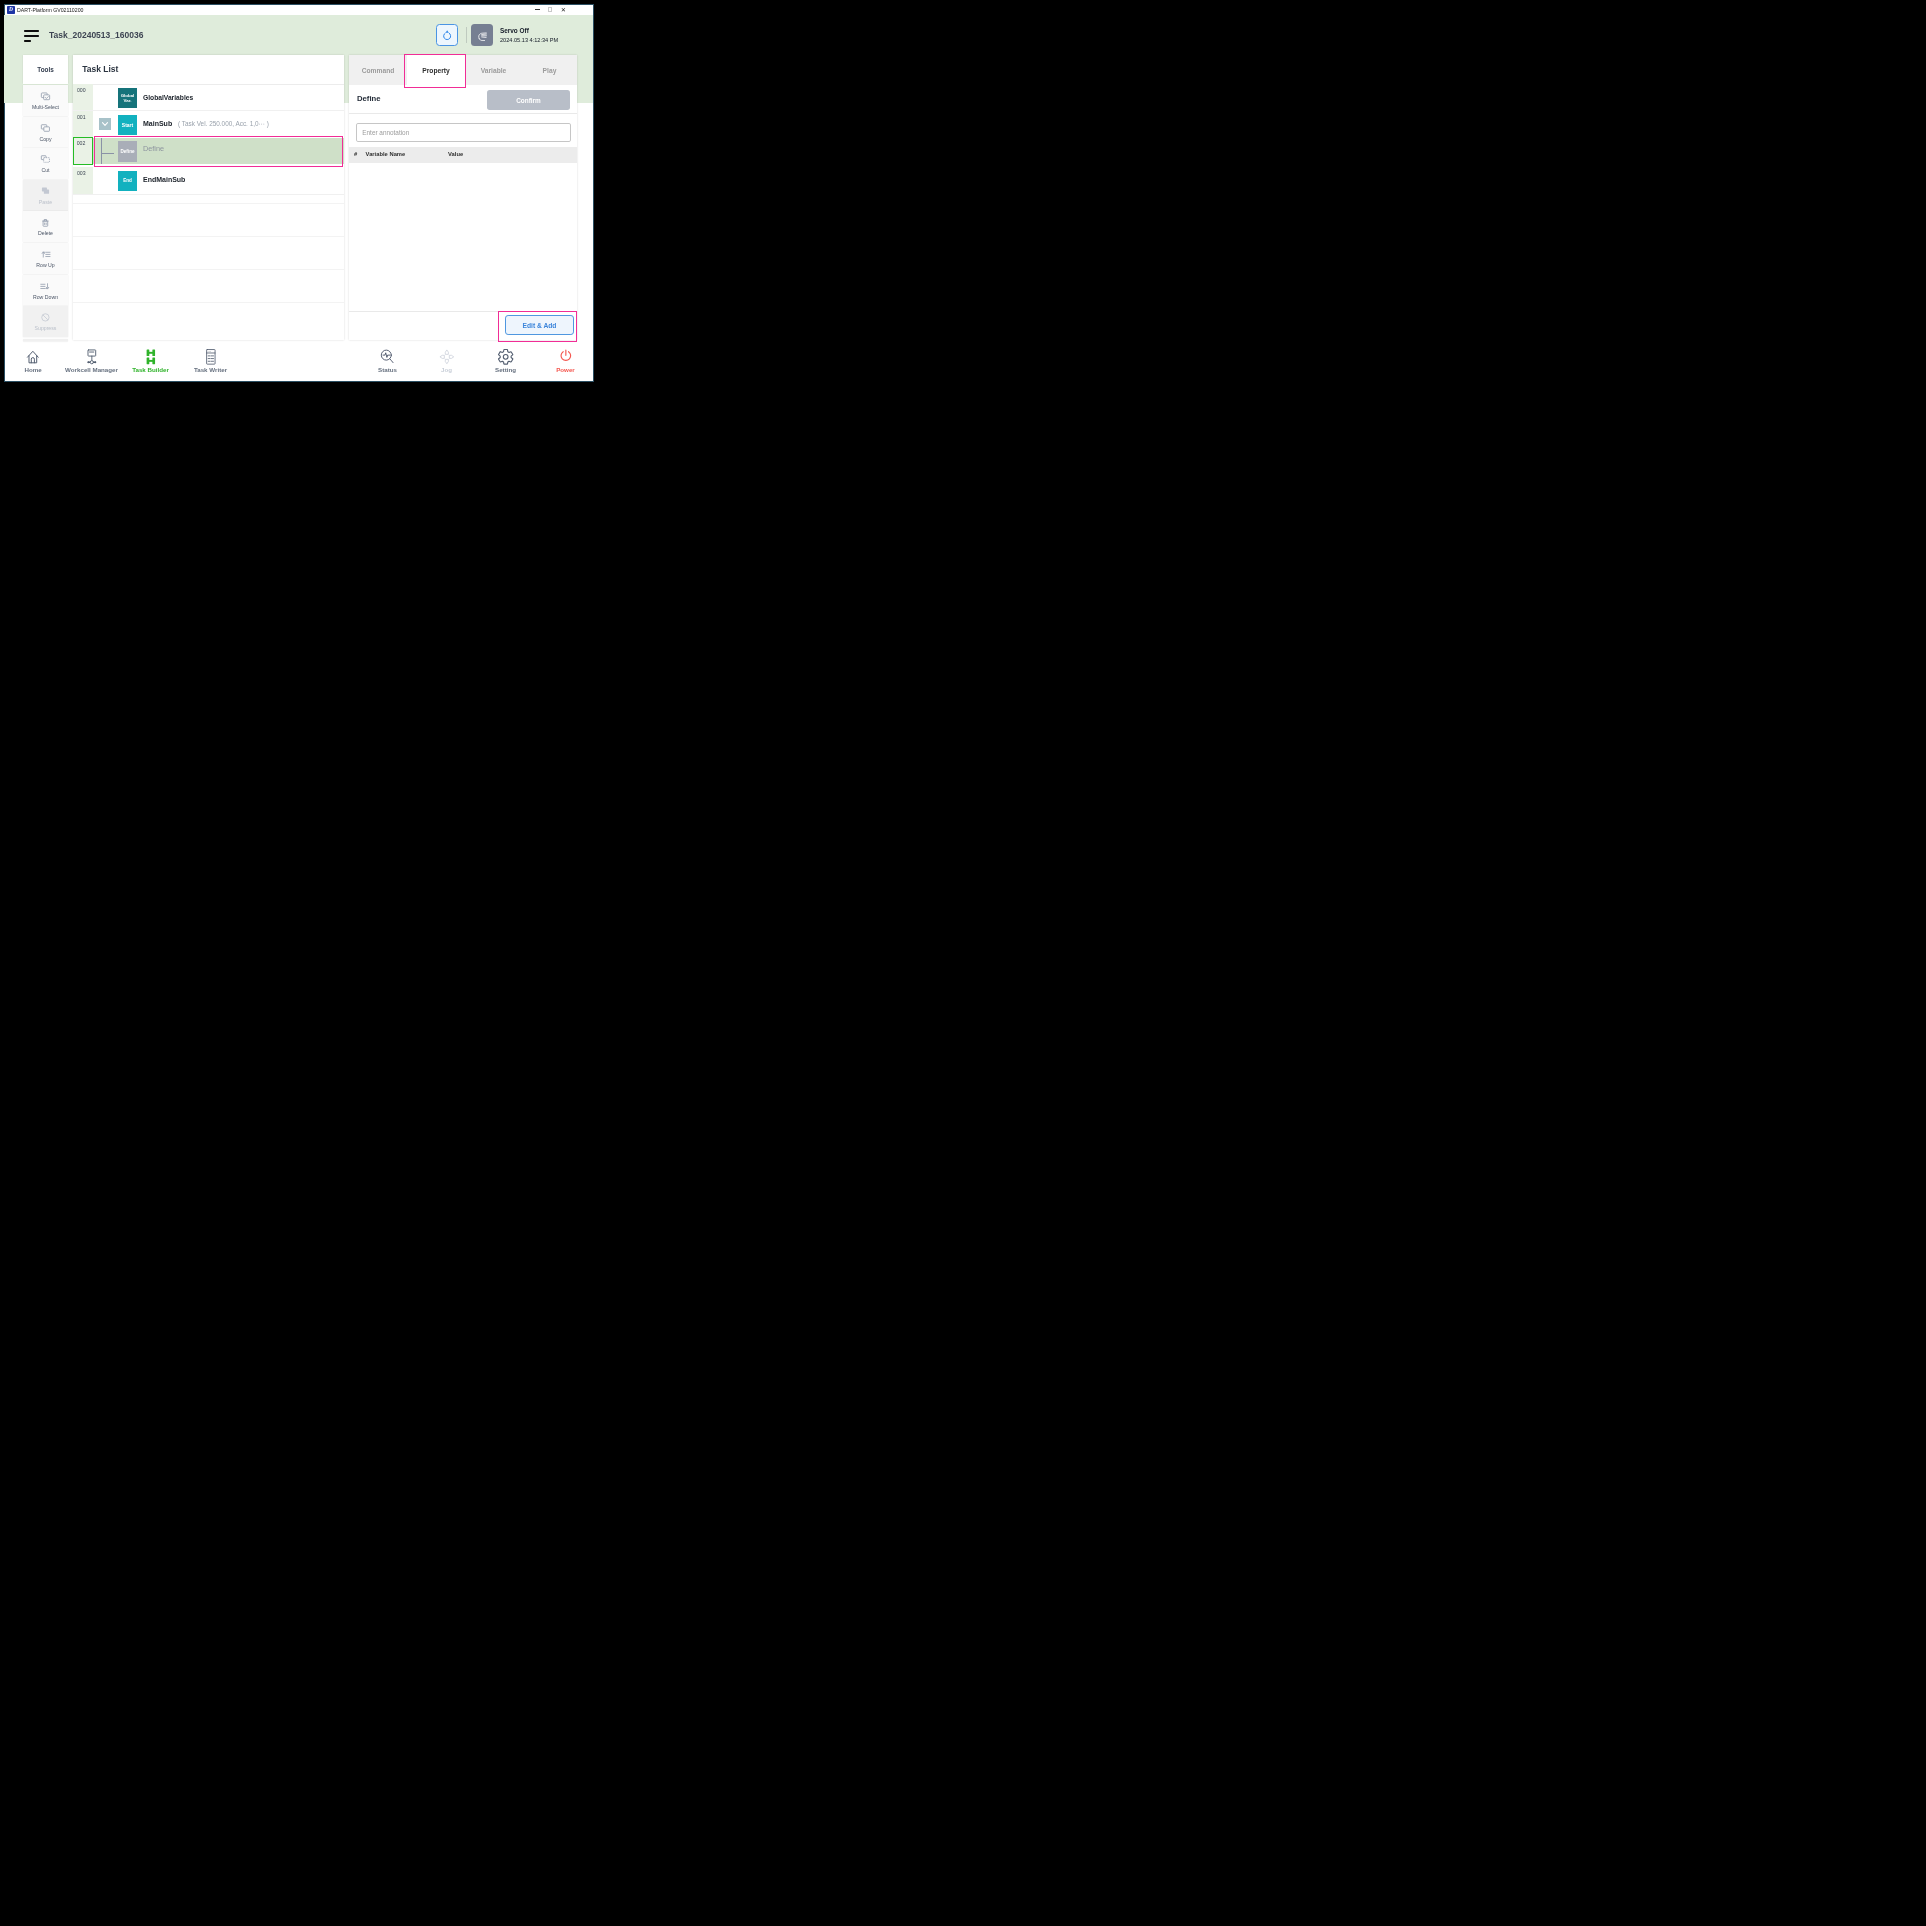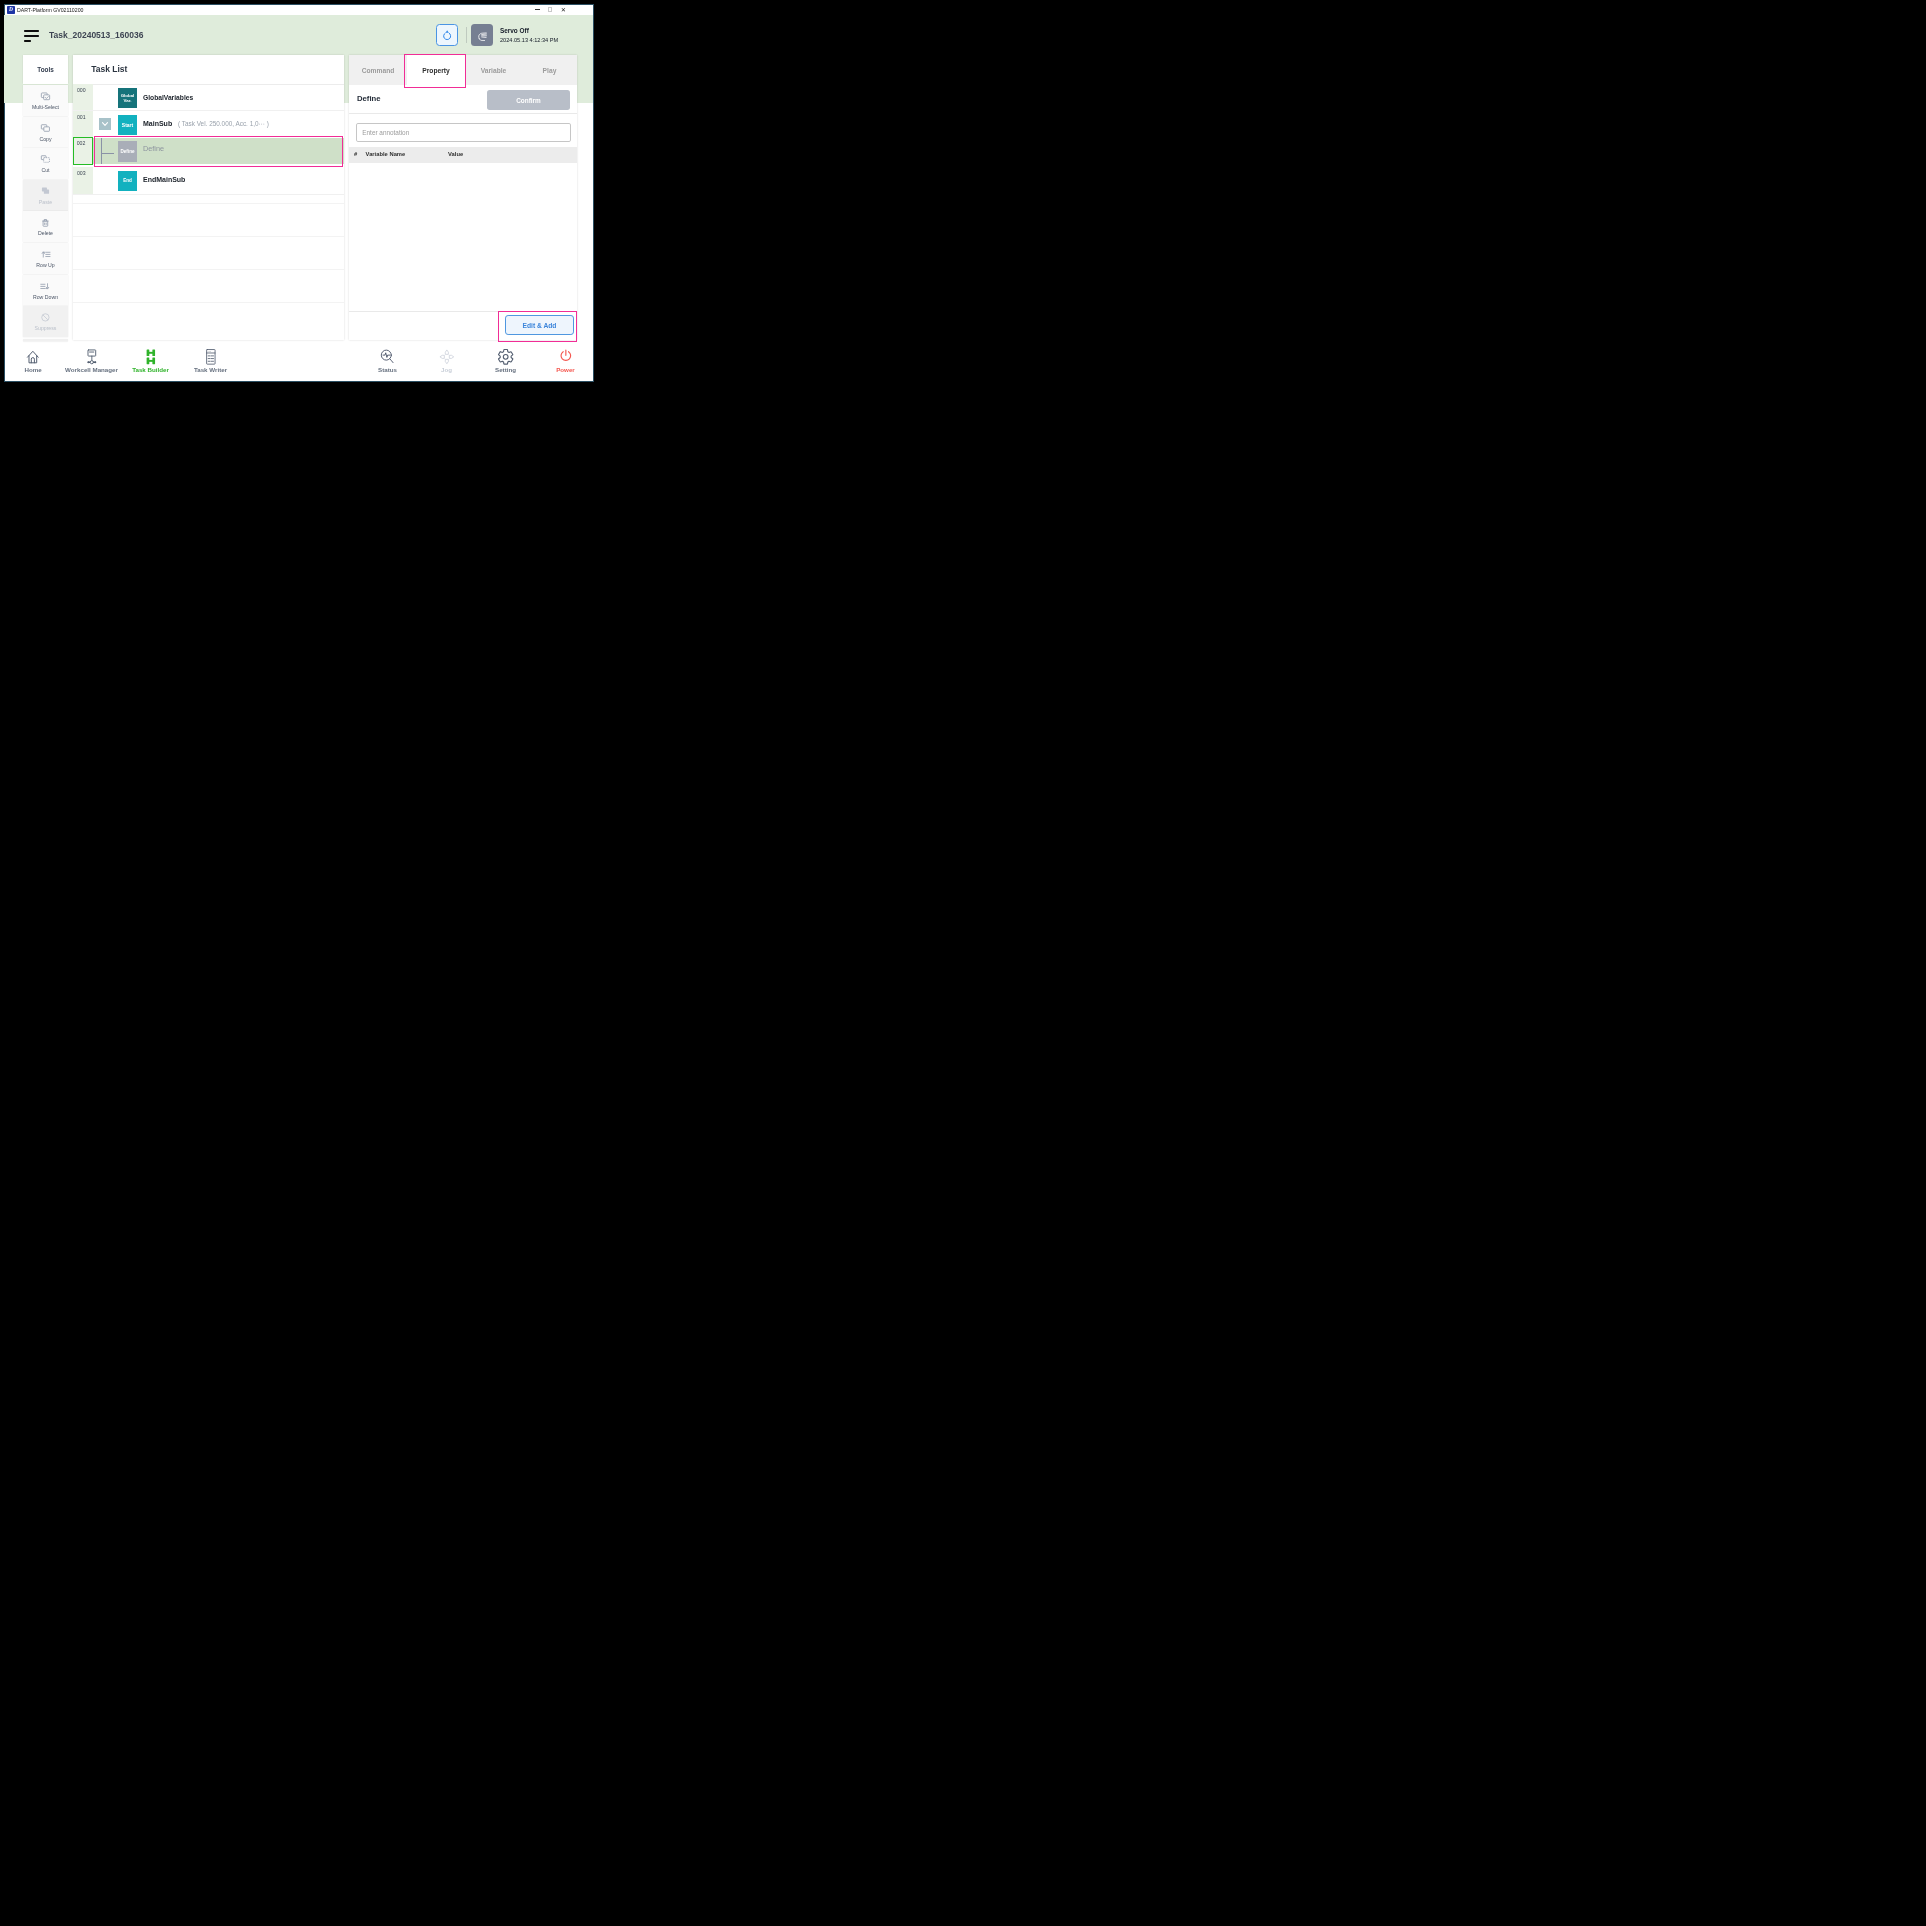--- a/index.html
+++ b/index.html
@@ -47,21 +47,21 @@
     justify-content:center;gap:1.5px;cursor:pointer;color:#8d97a8;}
   .tool-item .tlabel{font-size:5.2px;color:#4b5566;}
   .tool-item.disabled{background:#f1f1f1;color:#c3c8d2;cursor:default;}
   .tool-item.disabled .tlabel{color:#b9bfc9;}
   .tool-item svg{display:block;}
   .tool-item .fillbg{fill:#fafafa;}
   .tools-sliver{position:absolute;left:0;top:284px;width:45px;height:1.9px;background:#f0f0f0;box-shadow:0 0.4px 1.2px rgba(0,0,0,.10);}
 
   
   .tasklist-card{left:73px;top:55px;width:271px;height:285px;}
-  .tl-title{position:absolute;left:9.2px;top:8.5px;font-size:8.5px;font-weight:bold;color:#2b3440;margin-left:9px;}
+  .tl-title{position:absolute;left:9.2px;top:8.5px;font-size:8.5px;font-weight:bold;color:#2b3440;}
   .tl-header-divider{position:absolute;left:0;top:29px;width:271px;height:0.8px;background:#ececec;}
   .gutter{position:absolute;left:0;width:20.4px;background:#eaf2e6;box-sizing:border-box;}
   .gutter span{position:absolute;left:3.9px;top:2.7px;font-size:5.2px;color:#3d4654;}
   .row-divider{position:absolute;left:0;width:271px;height:0.6px;background:#f0f0f0;}
   .badge{position:absolute;width:19px;display:flex;flex-direction:column;align-items:center;justify-content:center;
     color:#fff;font-weight:bold;text-align:center;line-height:1.25;}
   .badge.teal{background:#12b1bf;}
   .badge.teal-dark{background:#15737a;}
   .badge.gray{background:#a9aeb8;}
   .row-label{position:absolute;font-size:6.7px;font-weight:600;color:#20262e;}

